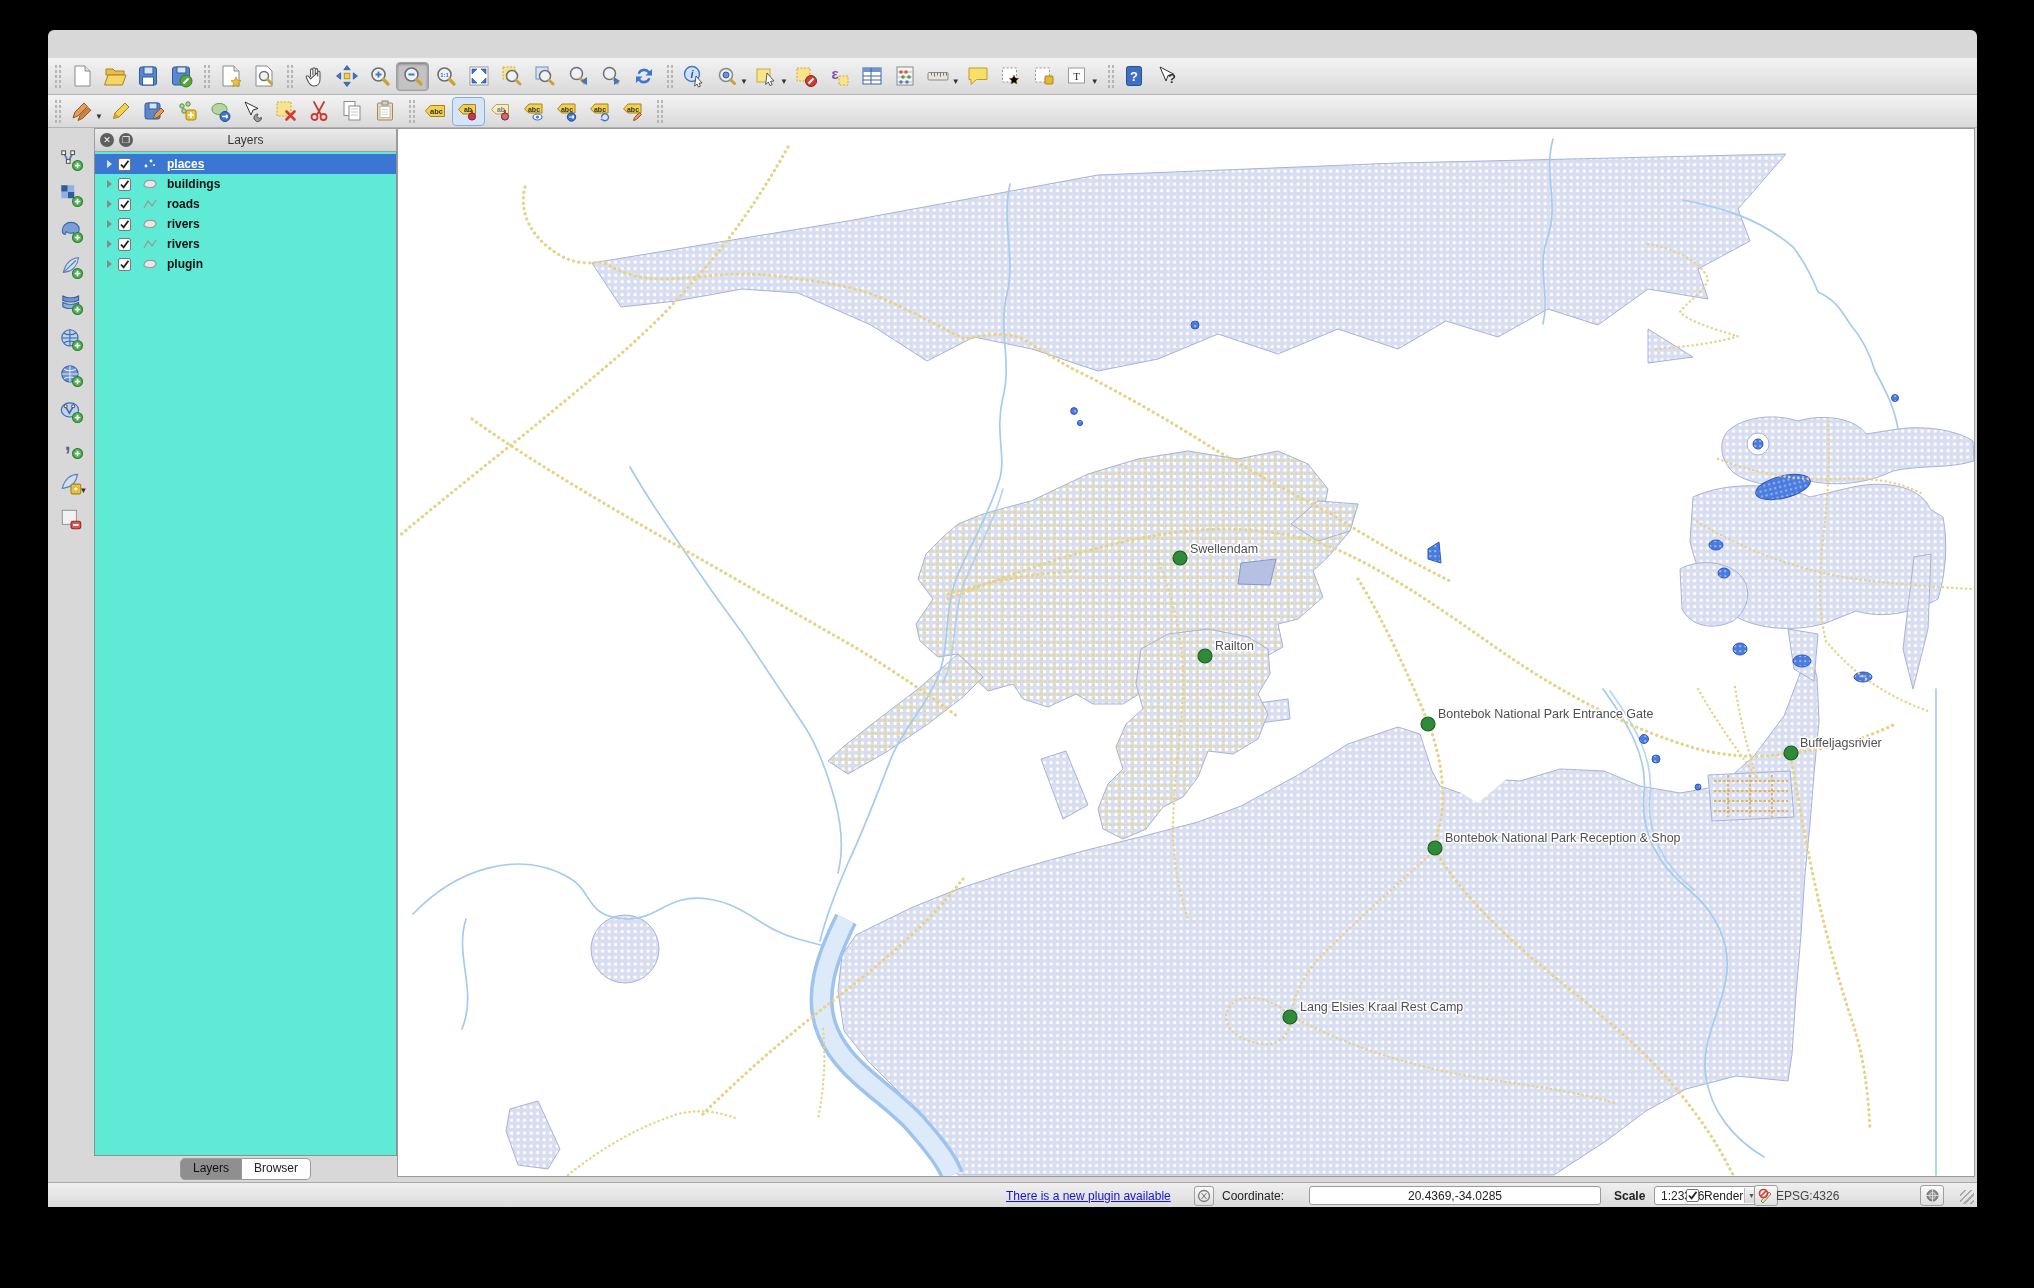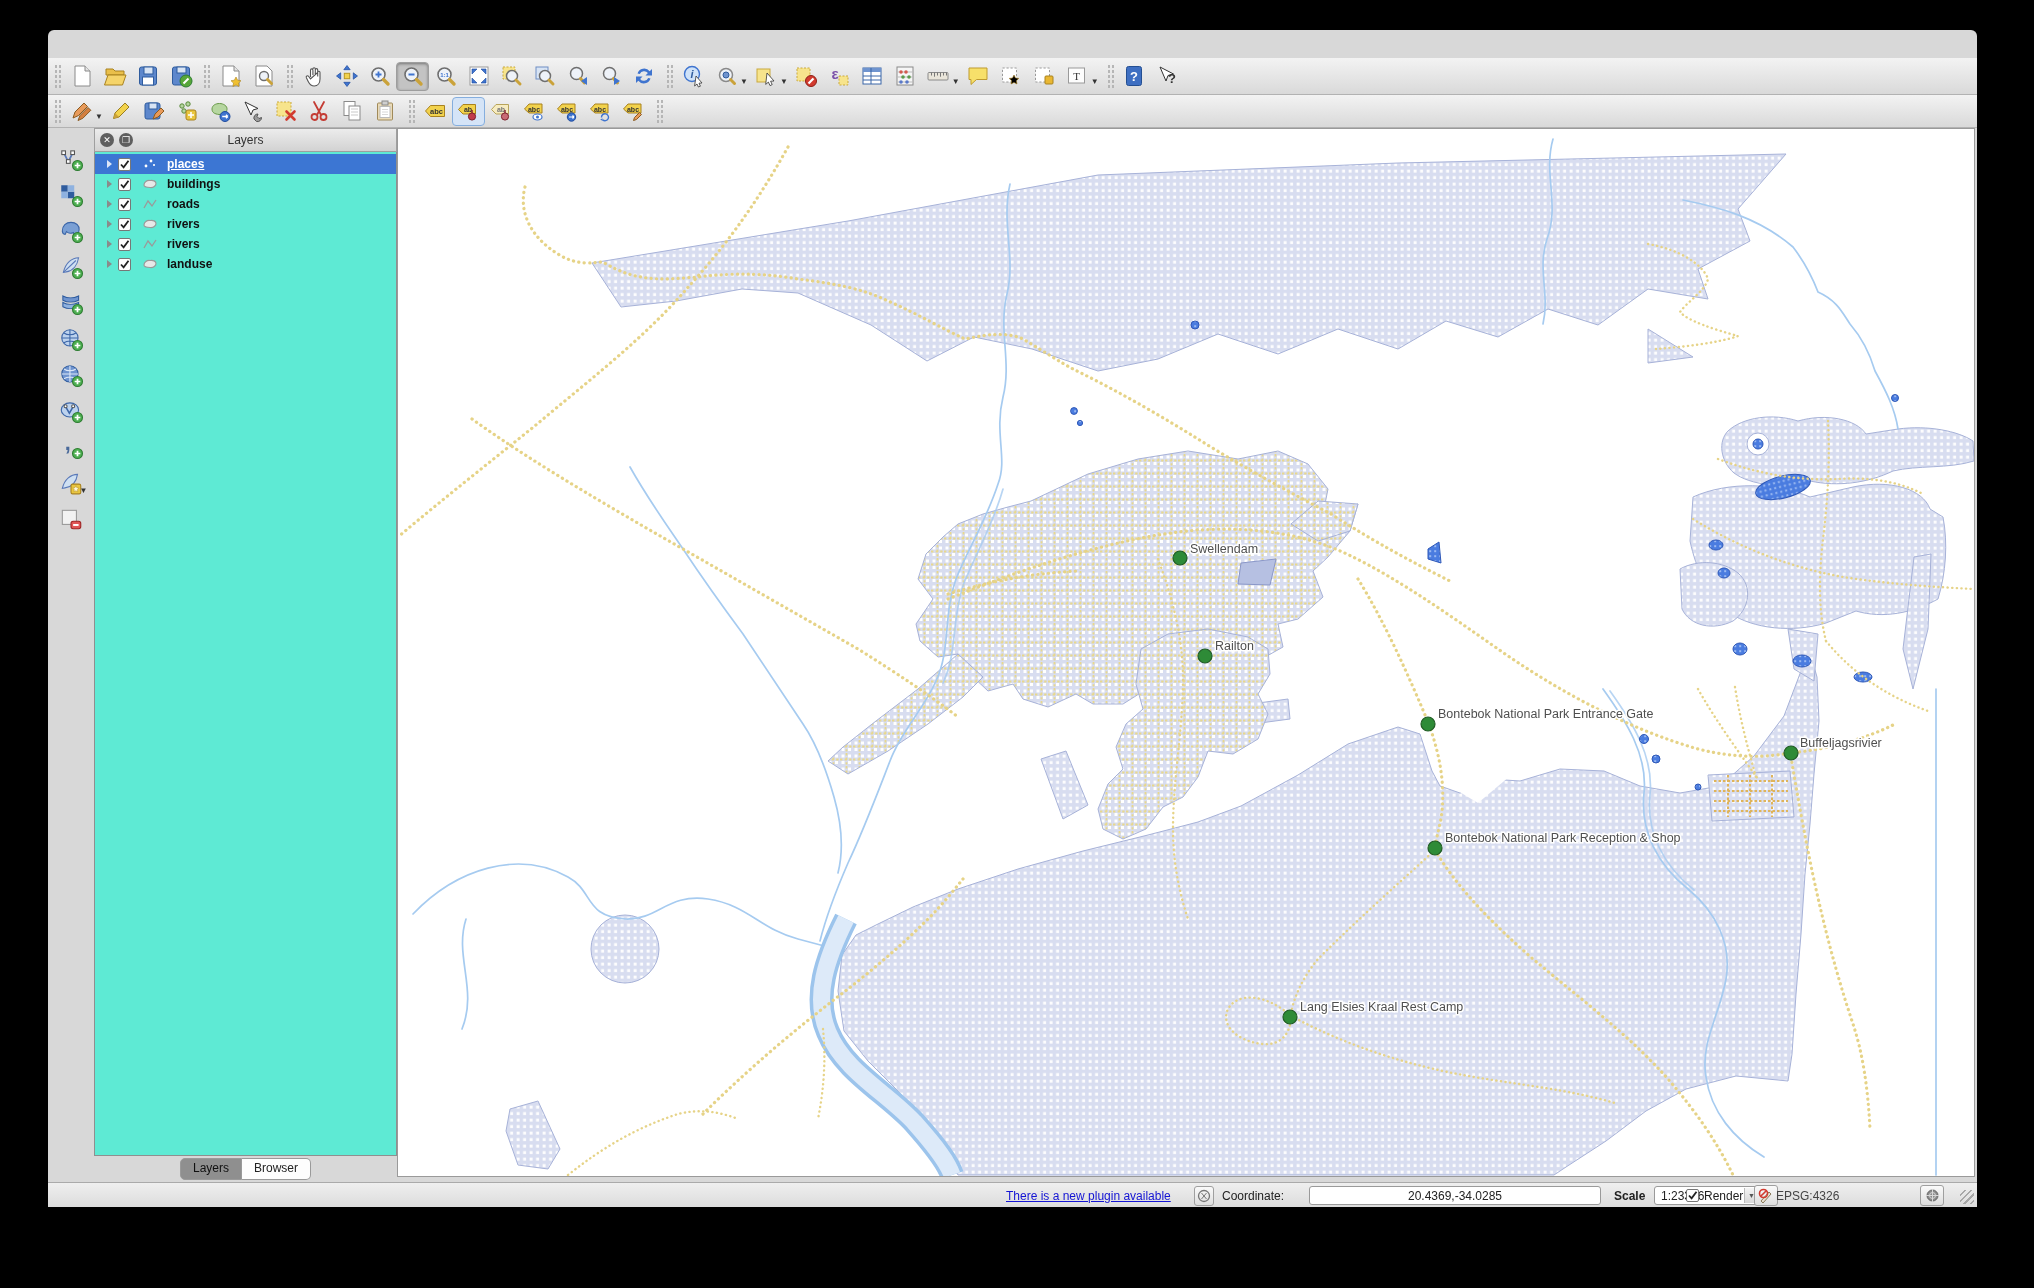--- a/index.html
+++ b/index.html
@@ -617,21 +617,21 @@
         <div class="trow">
           <span class="tri"></span>
           <span class="cb">
                 <svg width="11" height="11" viewBox="0 0 11 11">
                   <path d="M2 5.5l2.6 2.8L9.5 1.8" stroke="#222" stroke-width="1.8" fill="none"></path>
                 </svg>
               </span>
           <svg class="sym" width="18" height="14" viewBox="0 0 18 14">
                 <path d="M3 8c0-3 3-5 6-4.5 3-.8 6 .8 6 3s-2.5 4.5-6 4S3 10.5 3 8z" fill="#e8e8e8" stroke="#9a9a9a" stroke-width="1.2"></path>
               </svg>
-          <span class="lbl">landuse</span>
+          <span class="lbl">plugin</span>
         </div>
 
       </div>
       <div class="dock-tabs">
         <div class="dtab active">Layers</div>
         <div class="dtab right">Browser</div>
       </div>
     </div>
 
     <div class="canvas">

